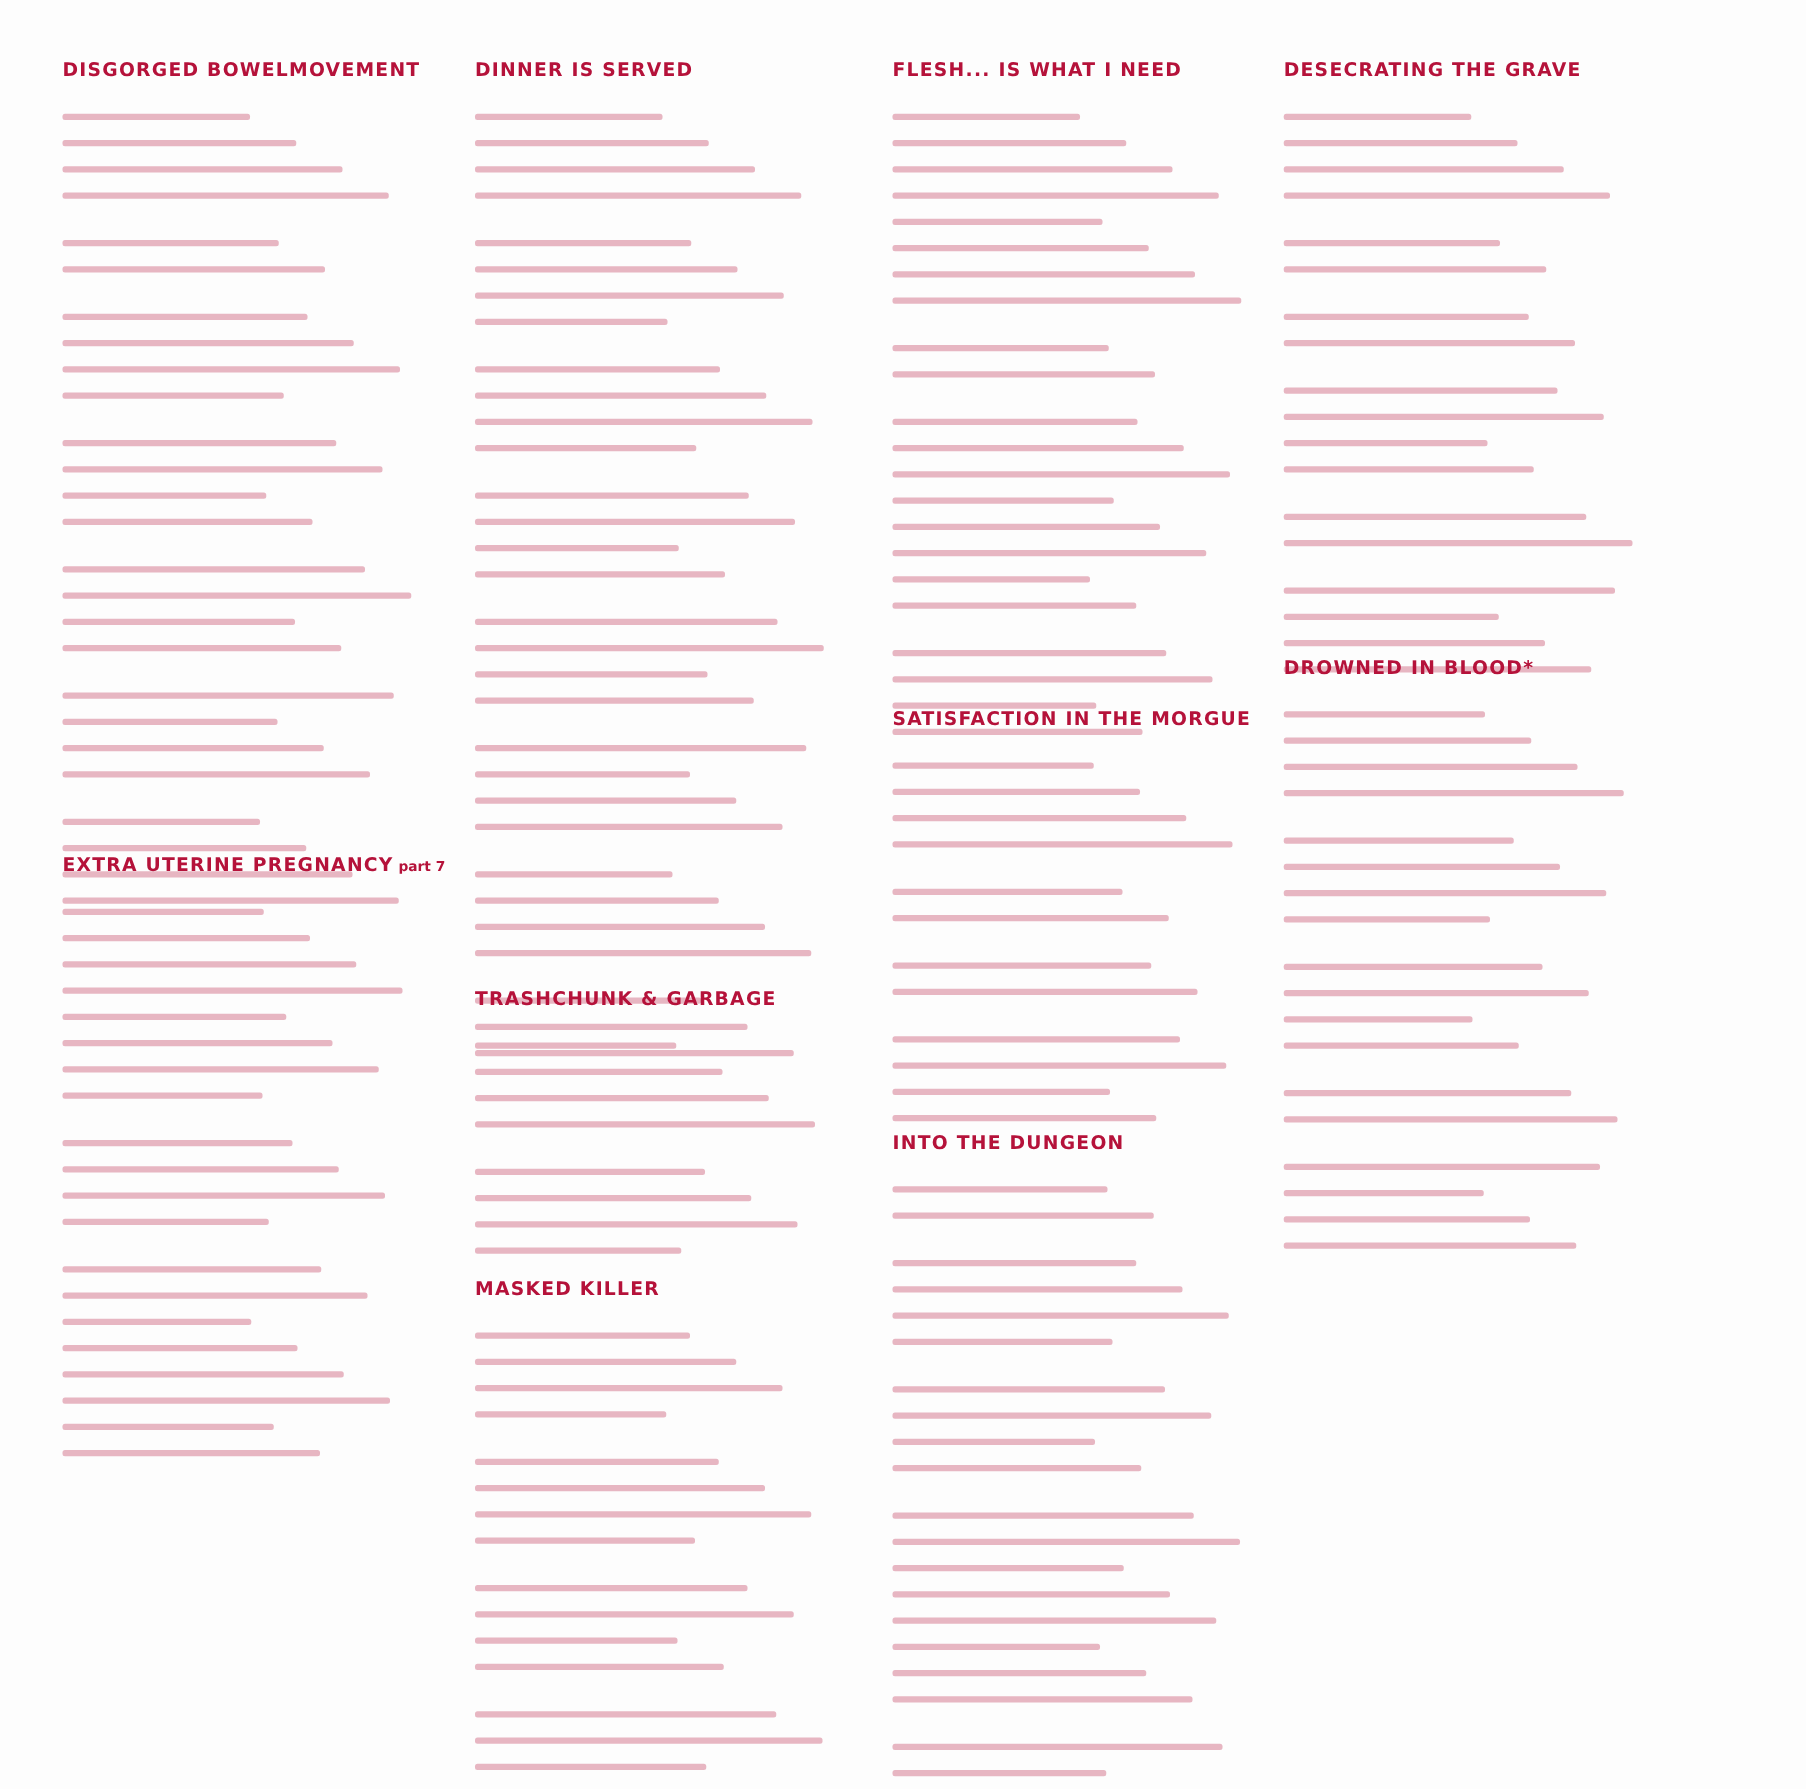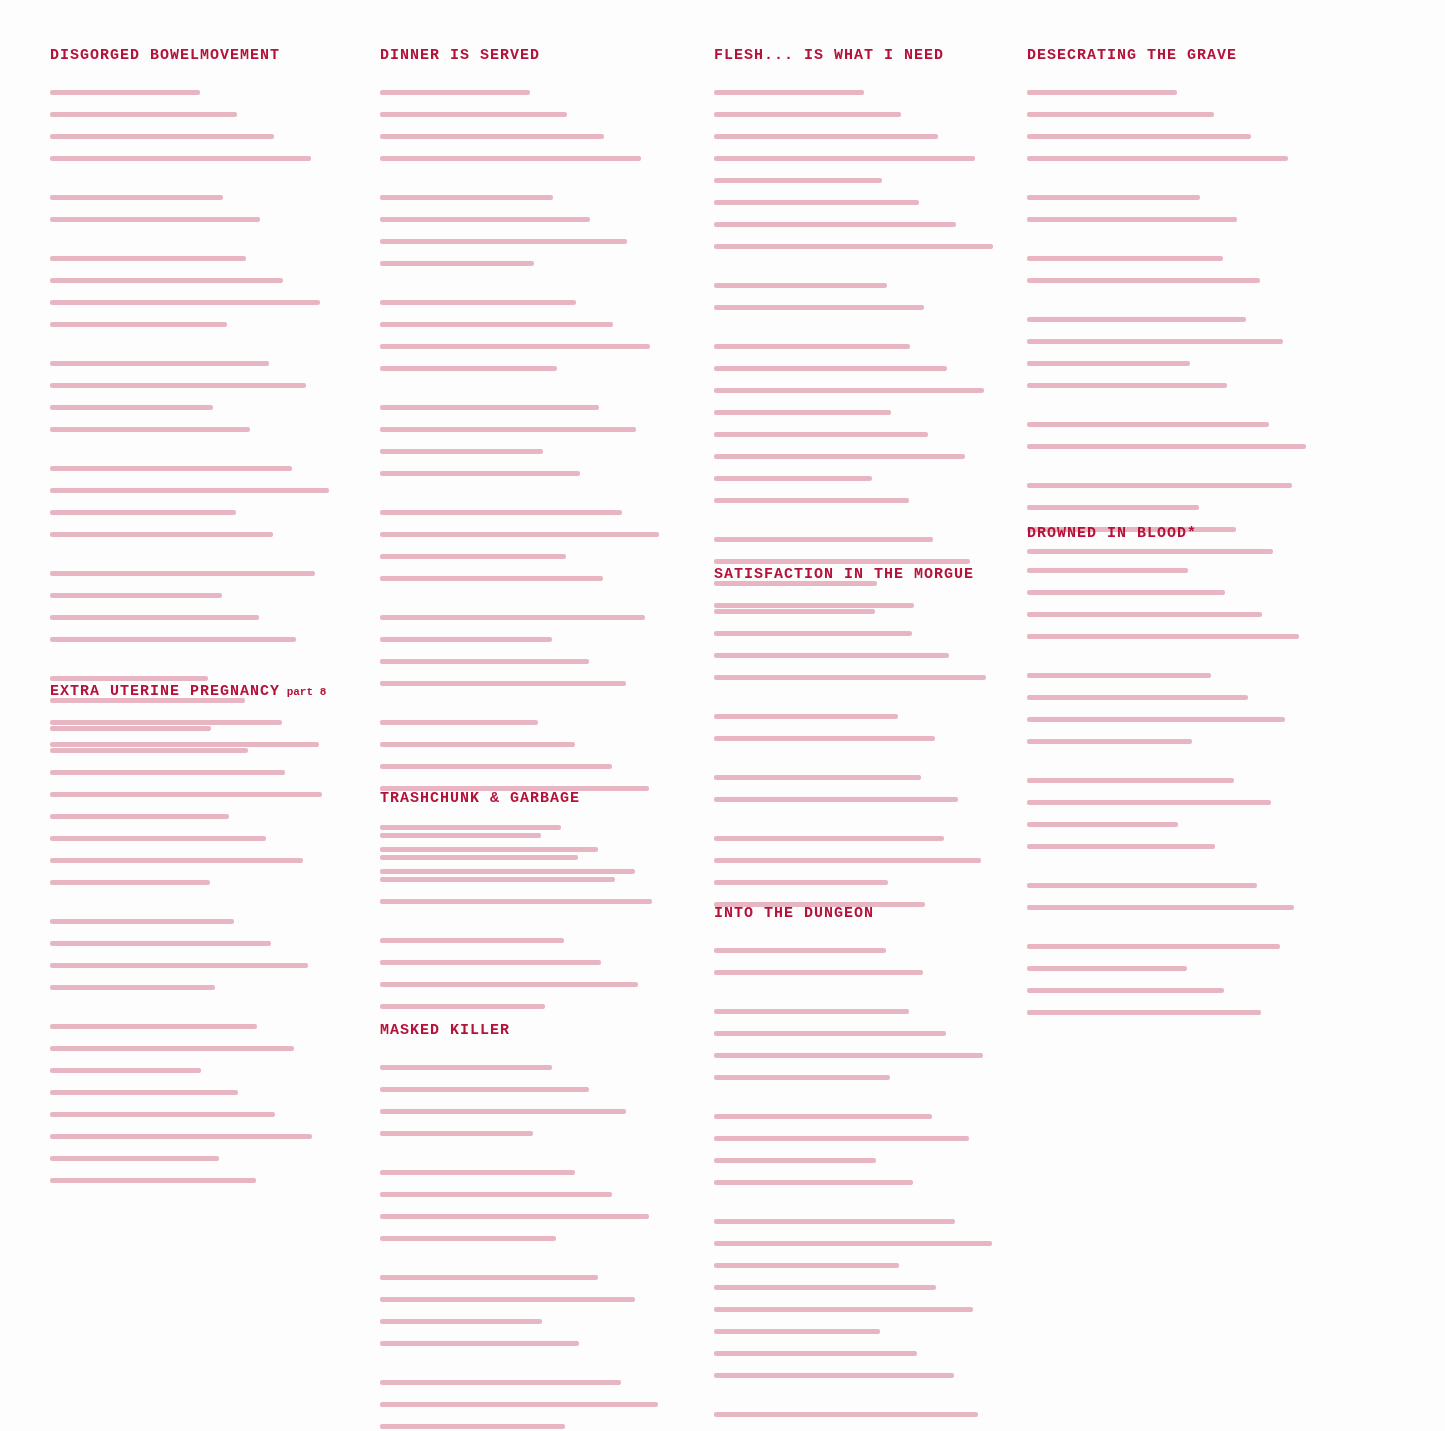--- a/index.html
+++ b/index.html
@@ -4,21 +4,21 @@
   <style>
     html, body { margin: 0; padding: 0; }
     body {
       width: 1445px; height: 1431px;
       background: #fdfdfd;
       font-family: "DejaVu Sans", sans-serif;
       color: #b5123a;
       overflow: hidden;
       position: relative;
     }
-    .page { position: absolute; inset: 0; font-family: Liberation Mono, monospace; }
+    .page { position: absolute; inset: 0; }
     .col { position: absolute; top: 0; width: 330px; }
     .song { position: absolute; left: 0; width: 360px; }
     .song-title {
       font-size: 15px; font-weight: bold; letter-spacing: 1px;
       text-transform: uppercase; margin: 0 0 20px 0; white-space: nowrap;
     }
     .song-title .suffix { font-size: 11px; text-transform: none; letter-spacing: 0; }
     .stanza { margin: 0 0 17px 0; }
     .line {
       font-size: 12px; line-height: 17.3px; white-space: nowrap;
@@ -70,21 +70,21 @@
           <div><span class="line redacted" style="width: 246px;"></span></div>
         </div>
         <div class="stanza">
           <div><span class="line redacted" style="width: 158px;"></span></div>
           <div><span class="line redacted" style="width: 195px;"></span></div>
           <div><span class="line redacted" style="width: 232px;"></span></div>
           <div><span class="line redacted" style="width: 269px;"></span></div>
         </div>
       </div>
       <div class="song" style="top: 683px;">
-        <div class="song-title"><span>Extra Uterine Pregnancy</span><span class="suffix"> part 8</span></div>
+        <div class="song-title"><span>Extra Uterine Pregnancy</span><span class="suffix"> part 7</span></div>
         <div class="stanza">
           <div><span class="line redacted" style="width: 161px;"></span></div>
           <div><span class="line redacted" style="width: 198px;"></span></div>
           <div><span class="line redacted" style="width: 235px;"></span></div>
           <div><span class="line redacted" style="width: 272px;"></span></div>
           <div><span class="line redacted" style="width: 179px;"></span></div>
           <div><span class="line redacted" style="width: 216px;"></span></div>
           <div><span class="line redacted" style="width: 253px;"></span></div>
           <div><span class="line redacted" style="width: 160px;"></span></div>
         </div>

